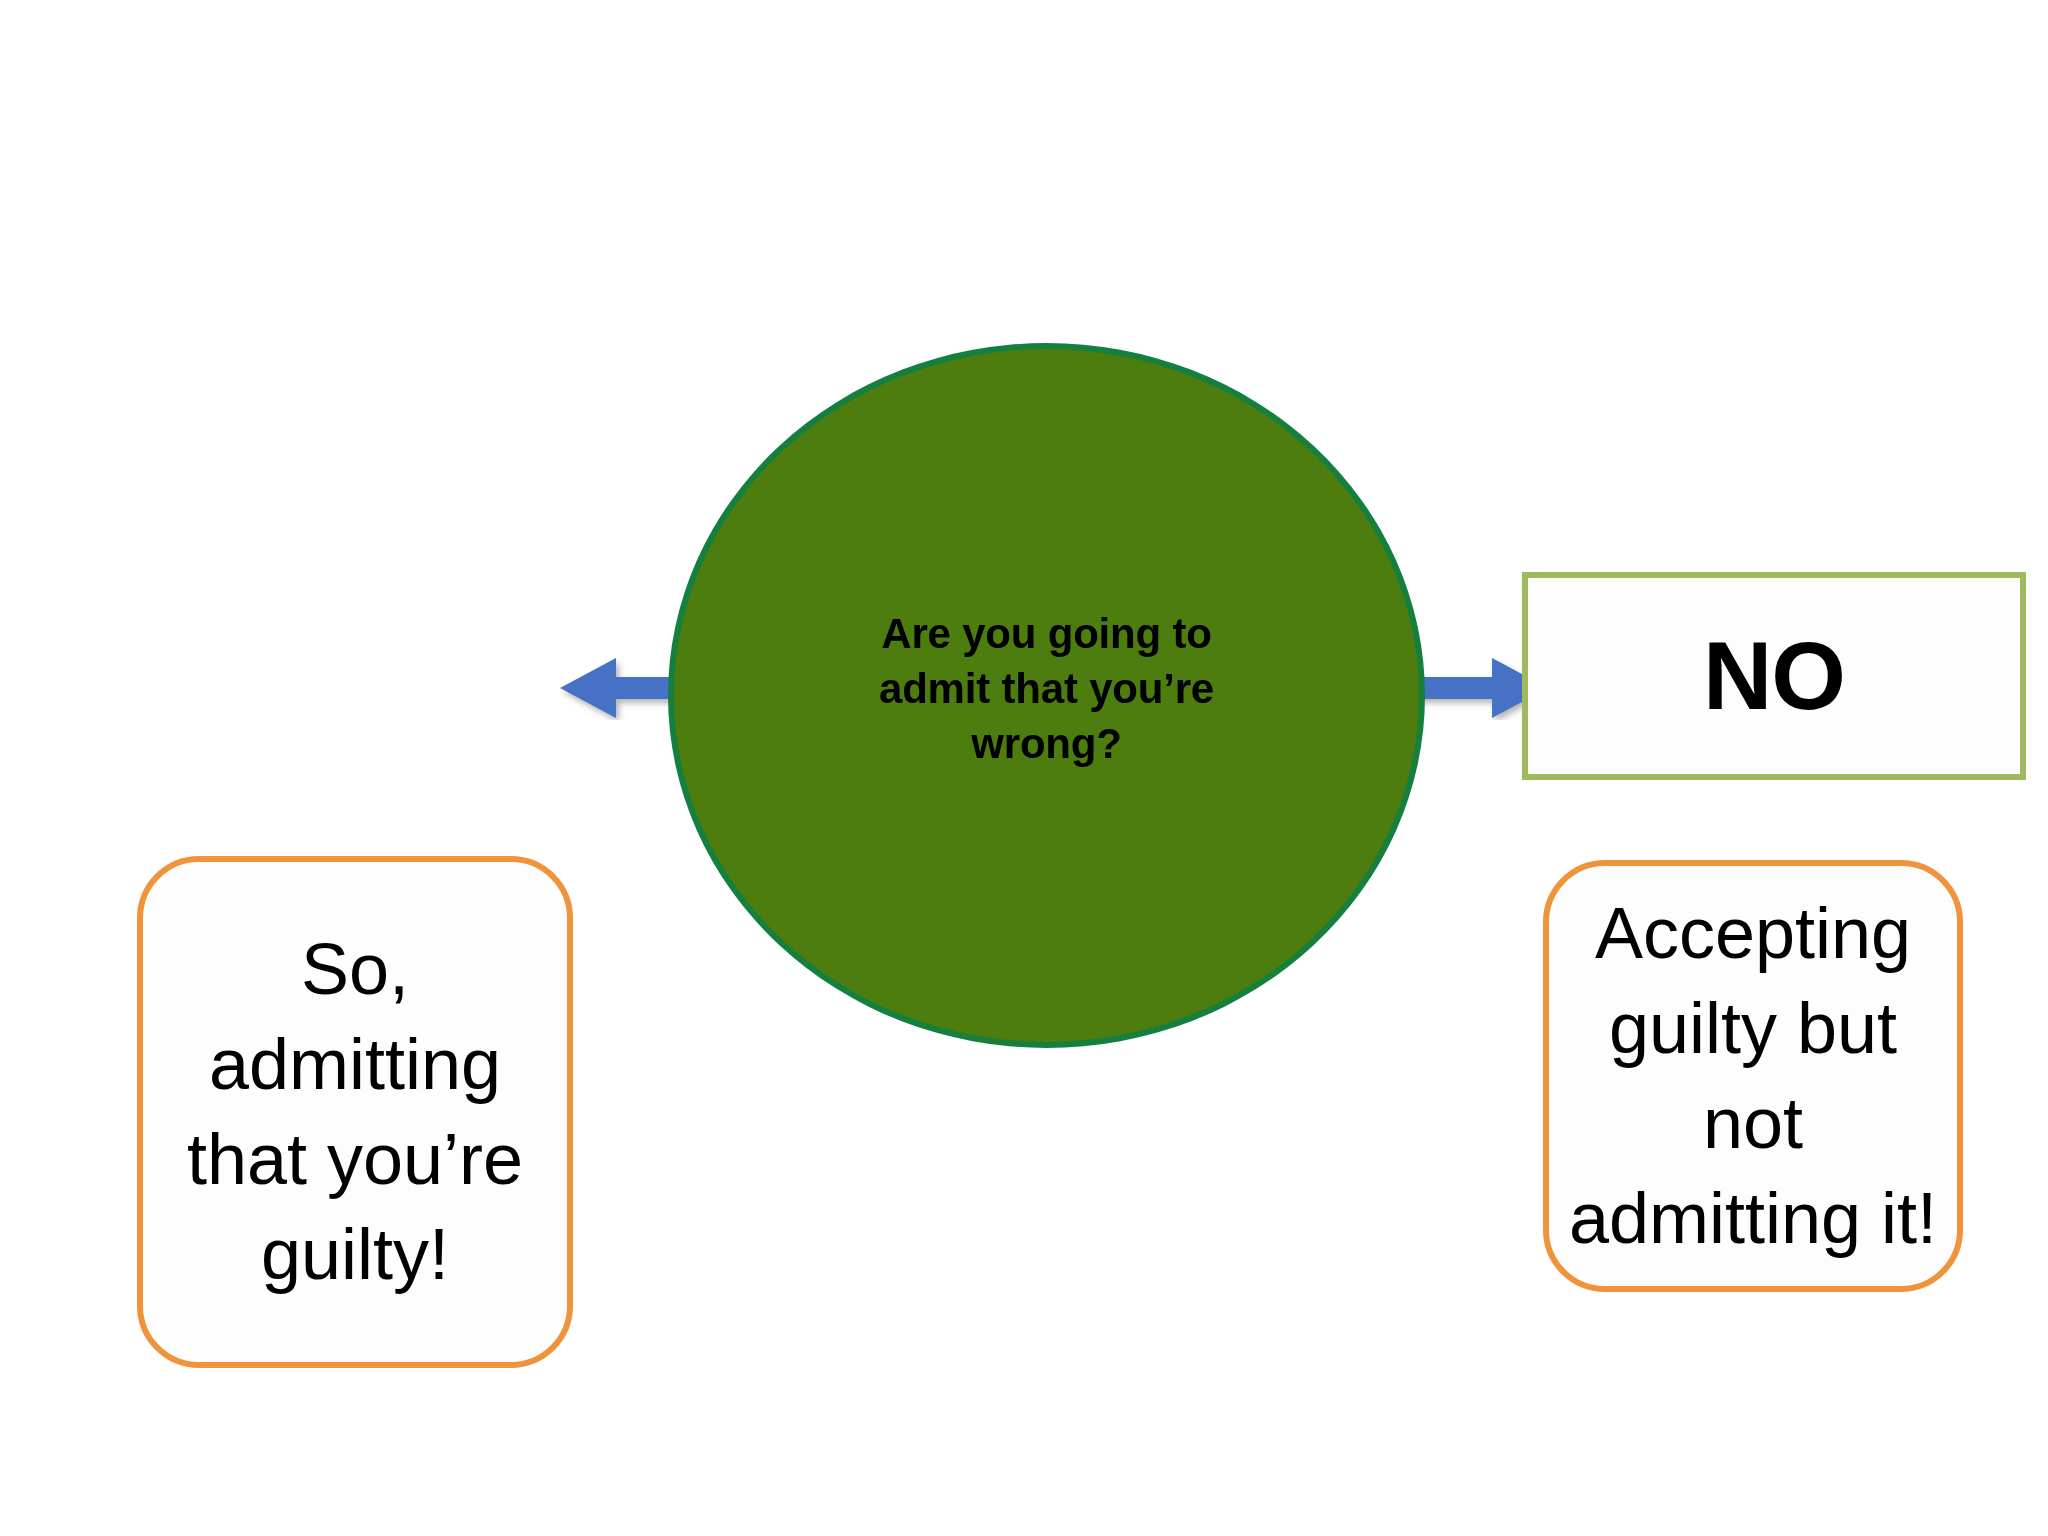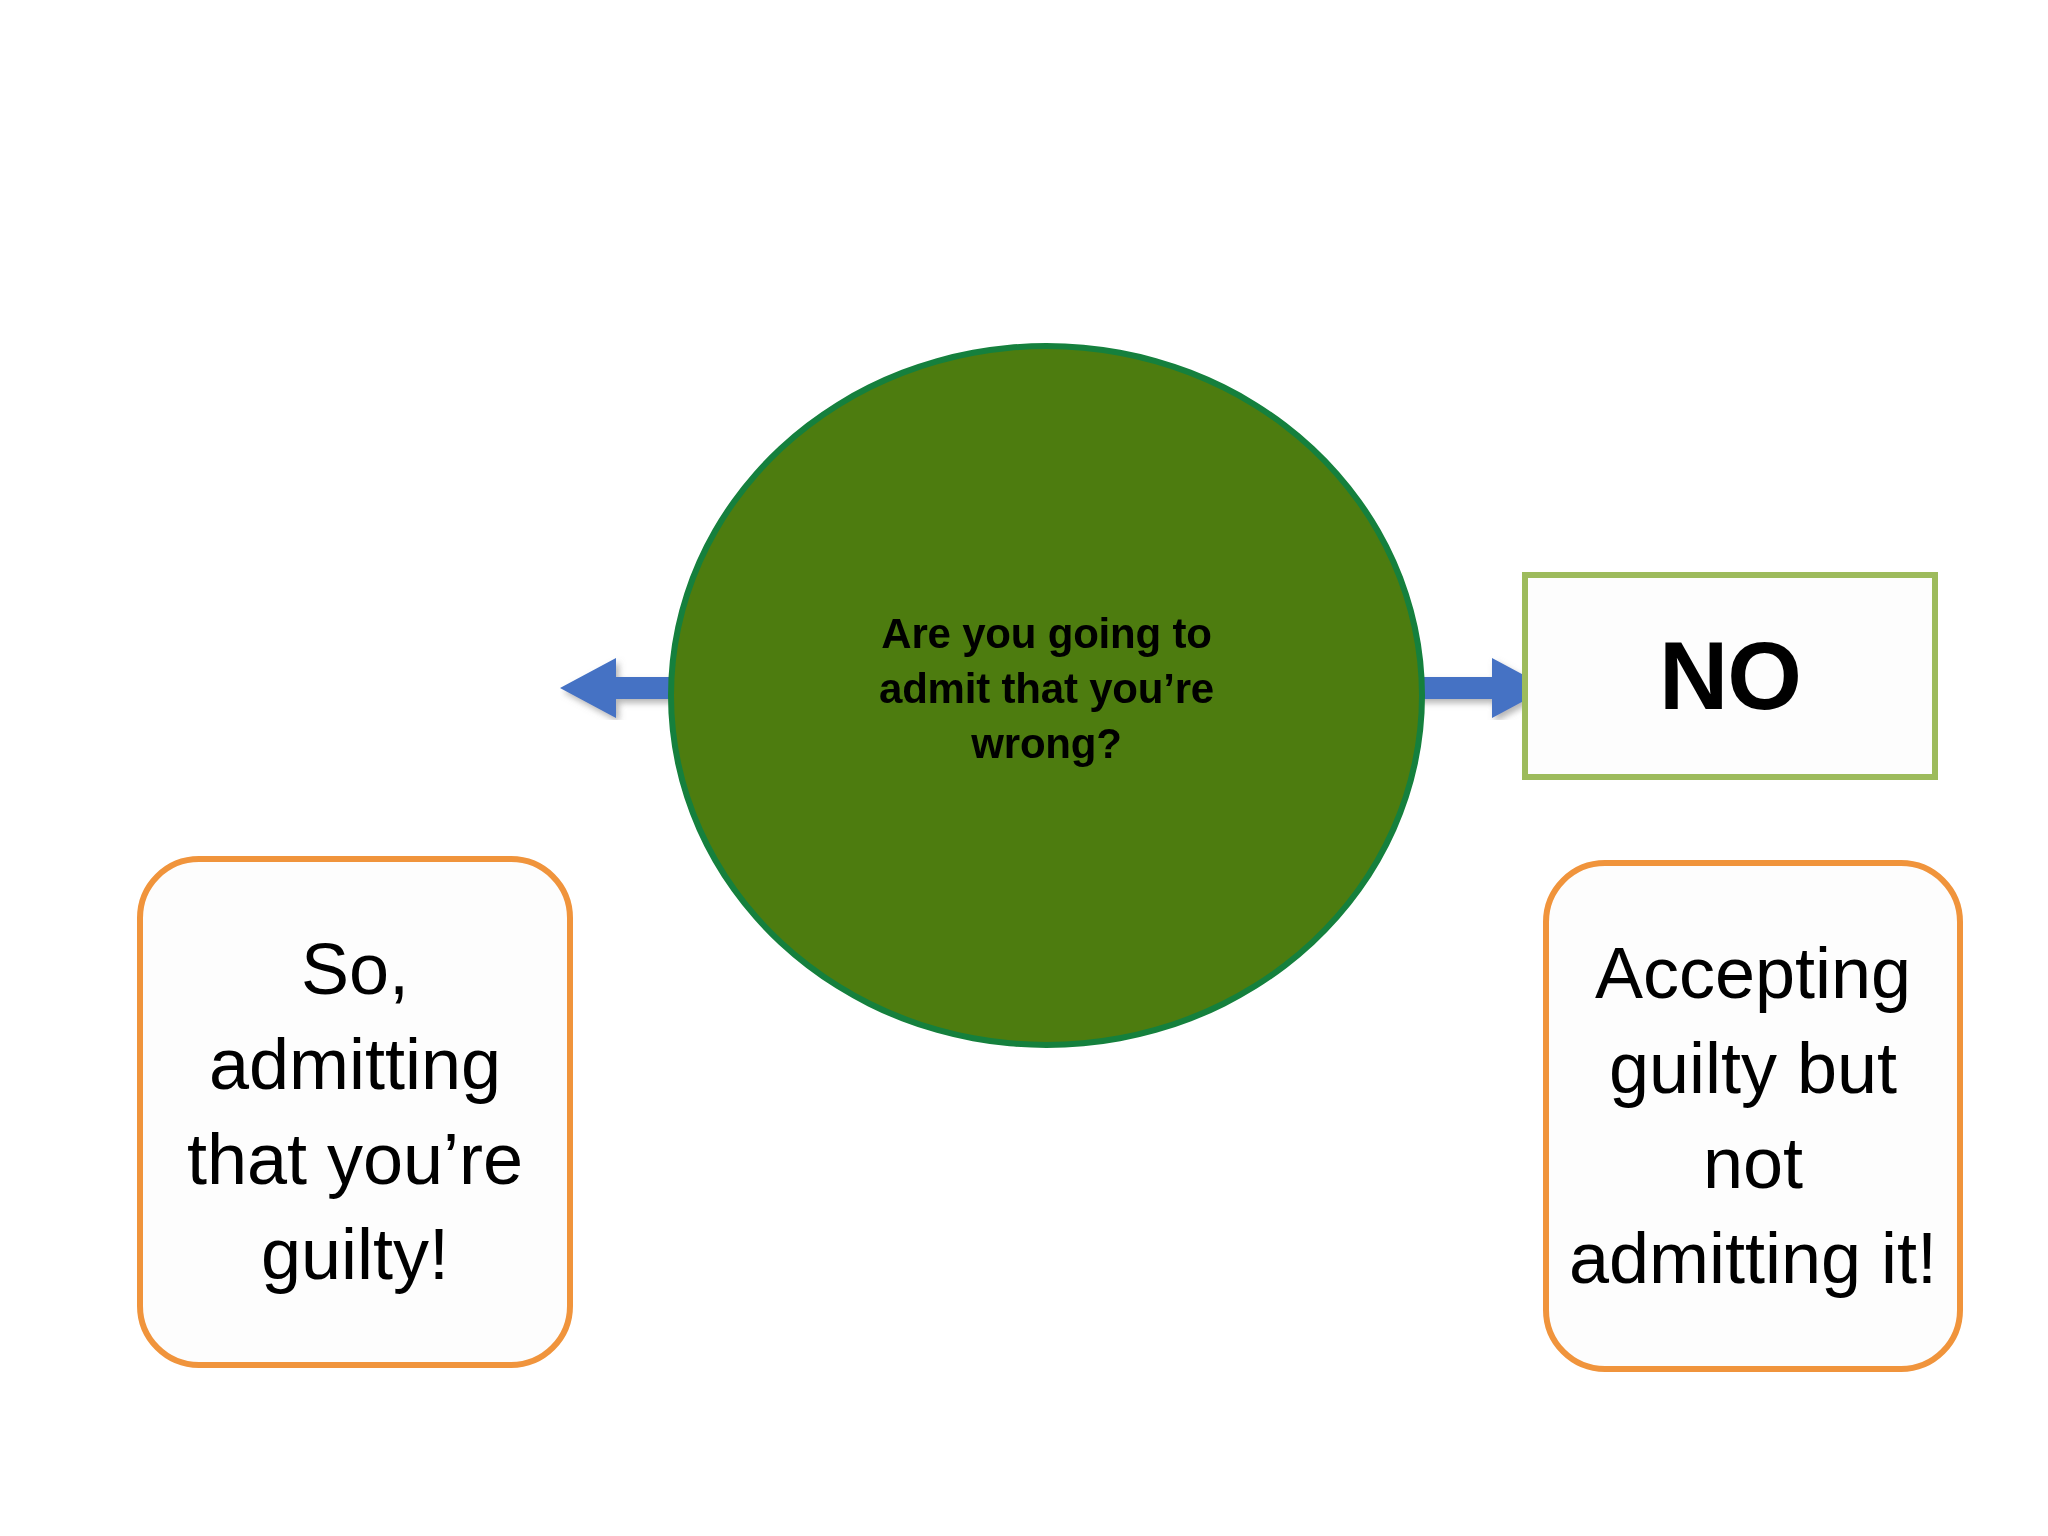--- a/index.html
+++ b/index.html
@@ -71,21 +71,21 @@
   }
   #box-yes {
     left: 137px;
     top: 575px;
     width: 435px;
     height: 208px;
   }
   #box-no {
     left: 1522px;
     top: 572px;
-    width: 416px;
+    width: 504px;
     height: 208px;
   }
 
   
   .note-box {
     position: absolute;
     background: #FDFDFD;
     border: 6px solid #F0943C;
     border-radius: 62px;
     box-sizing: border-box;
@@ -107,21 +107,21 @@
   #note-yes {
     left: 137px;
     top: 856px;
     width: 436px;
     height: 512px;
   }
   #note-no {
     left: 1543px;
     top: 860px;
     width: 420px;
-    height: 512px;
+    height: 432px;
   }
 
   
   .arrow {
     position: absolute;
     top: 656px;
     height: 64px;
     z-index: 1;
   }
   #arrow-yes {

